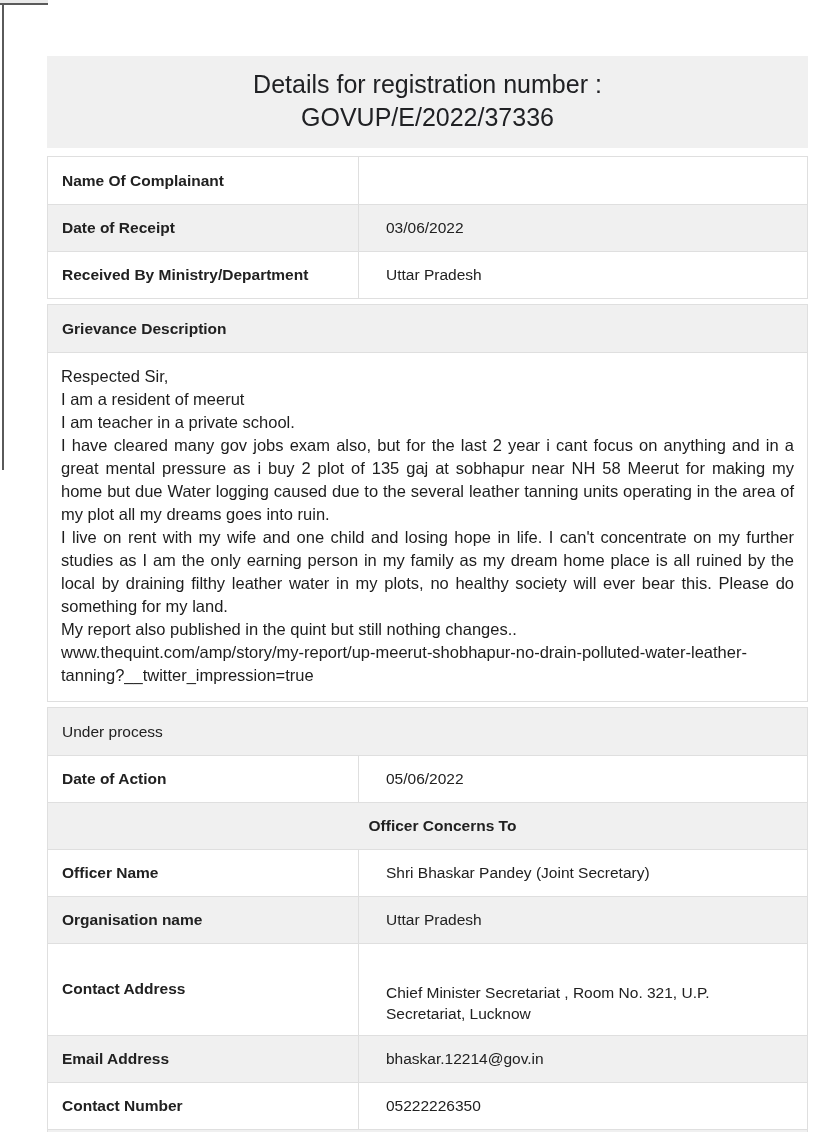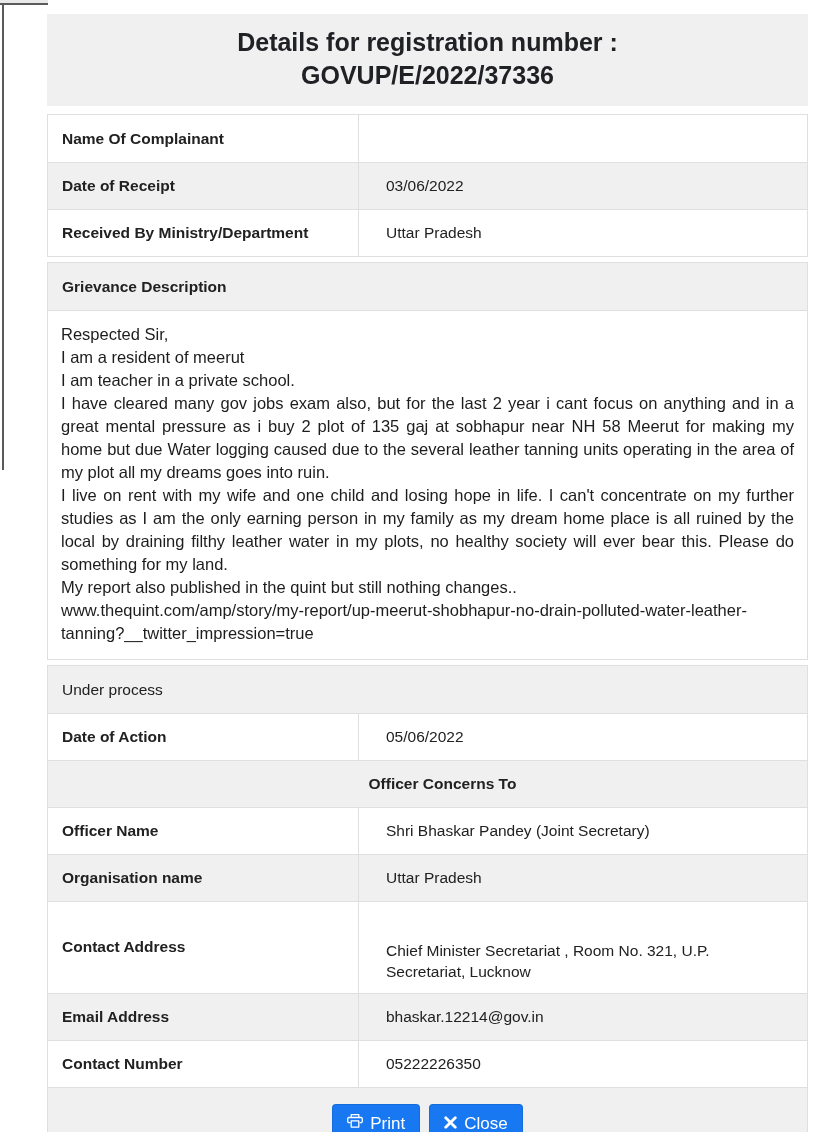--- a/index.html
+++ b/index.html
@@ -19,22 +19,23 @@
   .artifact-strip{position:absolute;top:0;left:0;width:48px;height:3px;background:#e9e9e9;}
   .artifact-hline{position:absolute;top:3px;left:0;width:48px;height:2px;background:#5a5a5a;}
   .artifact-vline{position:absolute;top:3px;left:2px;width:2px;height:467px;background:#5a5a5a;}
 
   .main{position:absolute;left:47px;top:14px;width:761px;}
 
   .title-block{
     background:var(--stripe);
     text-align:center;
     padding:12px 30px 14px;
-    font-size:25px;font-weight:700;line-height:1.32;color:#202124;
+    font-size:25px;font-weight:400;line-height:1.32;color:#202124;
     margin-bottom:8px;
+    margin-top:42px;
   }
 
   .section{border:1px solid var(--border);}
   .gap{height:5px;}
 
   .row{display:flex;align-items:stretch;min-height:47px;gap:13px;}
   .row + .row{border-top:1px solid var(--border);}
   .row.alt{background:var(--stripe);}
   .cell-label{
     width:311px;flex:0 0 311px;

